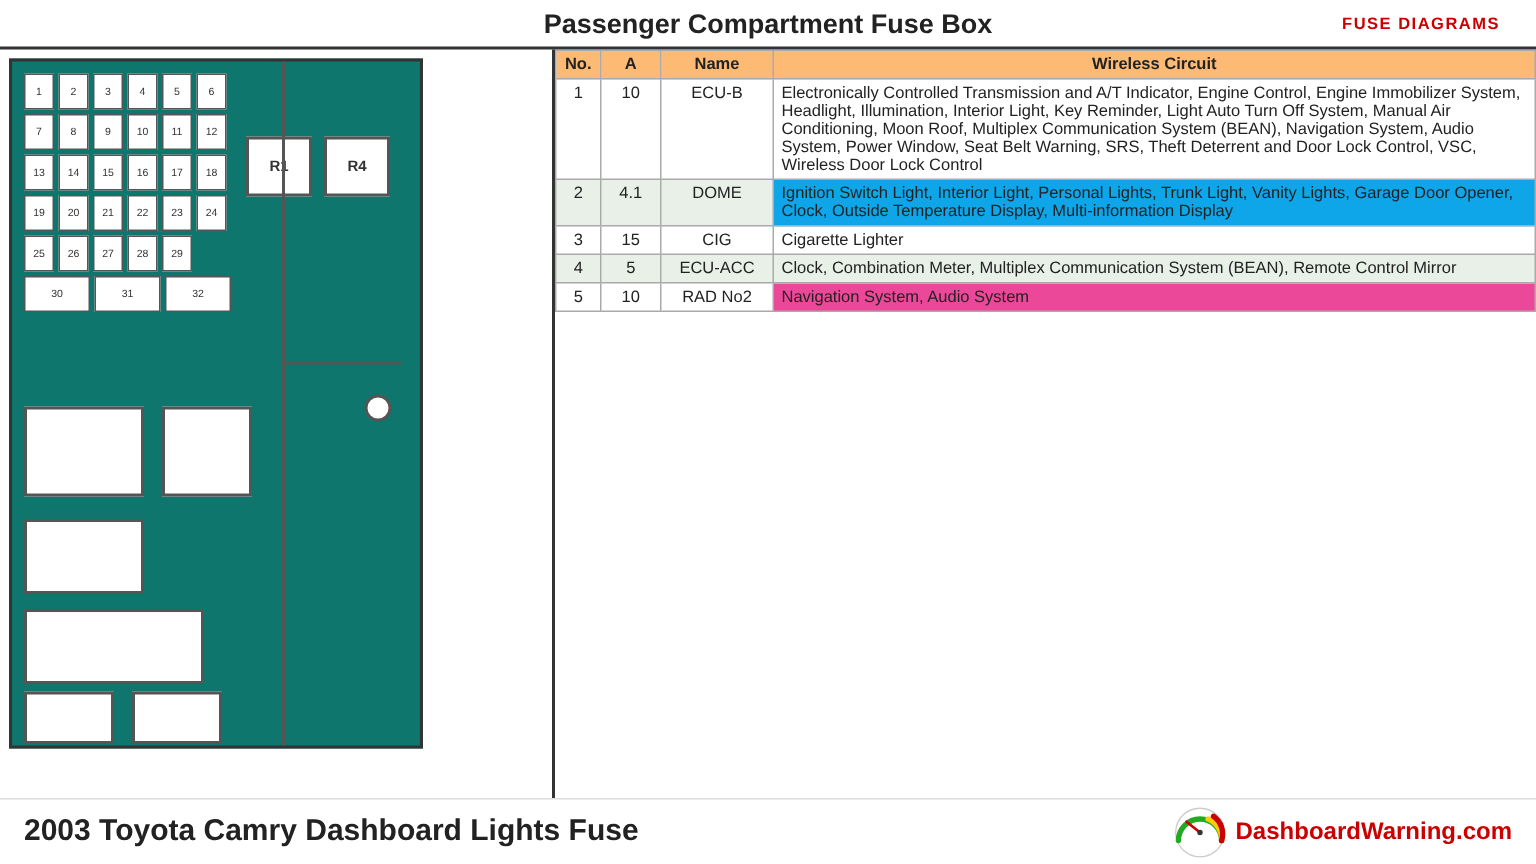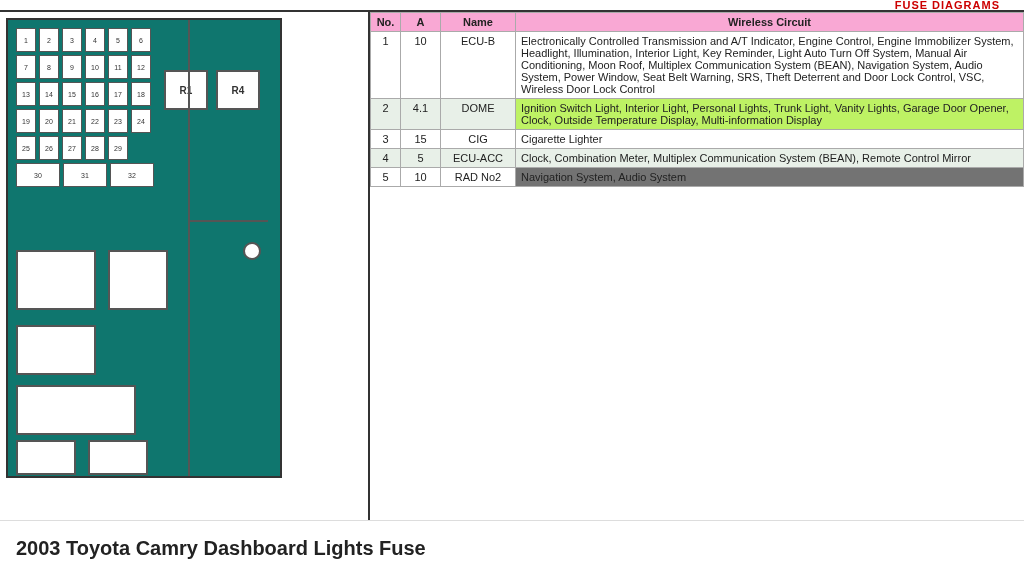--- a/index.html
+++ b/index.html
@@ -120,21 +120,21 @@
       border-collapse: collapse;
       font-size: 11px;
     }
     .fuse-table th, .fuse-table td {
       border: 1px solid #aaa;
       padding: 3px 5px;
       vertical-align: top;
       color: #222;
     }
     .fuse-table th {
-      background: #f9a8d4;
+      background: #fdba74;
       font-weight: bold;
       text-align: center;
       font-size: 11px;
       margin-left: 28px;
     }
     .fuse-table td.center {
       text-align: center;
     }
     .fuse-table tr:nth-child(even) td {
       background: #f0f4f0;
@@ -148,21 +148,21 @@
     .col-amp { width: 40px; }
     .col-name { width: 75px; }
     .col-desc { width: auto; }
 
     
     .footer {
       position: absolute;
       bottom: 0;
       left: 0;
       right: 0;
-      height: 56px;
+      height: 44px;
       background: #fff;
       border-top: 1px solid #ddd;
       display: flex;
       align-items: center;
       justify-content: space-between;
       padding: 4px 16px;
     }
     .footer-title {
       font-size: 20px;
       font-weight: bold;
@@ -212,20 +212,21 @@
     .large-box {
       position: absolute;
       border: 2px solid #555;
       background: #fff;
     }
   </style>
 </head>
 <body>
 
 <div class="header">
+  <span>Passenger Compartment Fuse Box</span>
   <div class="brand-logo">FUSE DIAGRAMS</div>
 </div>
 
 <div class="main-content">
 
   <div class="diagram-area">
     <div class="fuse-diagram">
 
       <div class="fuse-grid">
 
@@ -316,41 +317,57 @@
       <tr>
       <td class="center" style="background:#ffffff">1</td>
       <td class="center" style="background:#ffffff">10</td>
       <td class="center" style="background:#ffffff">ECU-B</td>
       <td style="background:#ffffff">Electronically Controlled Transmission and A/T Indicator, Engine Control, Engine Immobilizer System, Headlight, Illumination, Interior Light, Key Reminder, Light Auto Turn Off System, Manual Air Conditioning, Moon Roof, Multiplex Communication System (BEAN), Navigation System, Audio System, Power Window, Seat Belt Warning, SRS, Theft Deterrent and Door Lock Control, VSC, Wireless Door Lock Control</td>
     </tr>
           <tr>
       <td class="center" style="background:#e8f0e8">2</td>
       <td class="center" style="background:#e8f0e8">4.1</td>
       <td class="center" style="background:#e8f0e8">DOME</td>
-      <td style="background:#bef264">Ignition Switch Light, Interior Light, Personal Lights, Trunk Light, Vanity Lights, Garage Door Opener, Clock, Outside Temperature Display, Multi-information Display</td>
+      <td style="background:#0ea5e9">Ignition Switch Light, Interior Light, Personal Lights, Trunk Light, Vanity Lights, Garage Door Opener, Clock, Outside Temperature Display, Multi-information Display</td>
     </tr>
           <tr>
       <td class="center" style="background:#ffffff">3</td>
       <td class="center" style="background:#ffffff">15</td>
       <td class="center" style="background:#ffffff">CIG</td>
       <td style="background:#ffffff">Cigarette Lighter</td>
     </tr>
           <tr>
       <td class="center" style="background:#e8f0e8">4</td>
       <td class="center" style="background:#e8f0e8">5</td>
       <td class="center" style="background:#e8f0e8">ECU-ACC</td>
       <td style="background:#e8f0e8">Clock, Combination Meter, Multiplex Communication System (BEAN), Remote Control Mirror</td>
     </tr>
           <tr>
       <td class="center" style="background:#ffffff">5</td>
       <td class="center" style="background:#ffffff">10</td>
       <td class="center" style="background:#ffffff">RAD No2</td>
-      <td style="background:#737373">Navigation System, Audio System</td>
+      <td style="background:#ec4899">Navigation System, Audio System</td>
     </tr>
         </tbody>
     </table>
   </div>
 
 </div>
 
 <div class="footer">
   <div class="footer-title">2003 Toyota Camry Dashboard Lights Fuse</div>
+  <div class="footer-brand">
+
+    <svg class="gauge-icon" viewBox="0 0 40 40">
+      <circle cx="20" cy="20" r="18" fill="white" stroke="#ccc" stroke-width="1"></circle>
+
+      <path d="M 4 26 A 16 16 0 0 1 36 26" fill="none" stroke="#22aa22" stroke-width="4" stroke-linecap="round"></path>
+      <path d="M 26 10 A 16 16 0 0 1 36 26" fill="none" stroke="#ffcc00" stroke-width="4" stroke-linecap="round"></path>
+      <path d="M 30 8 A 16 16 0 0 1 36 26" fill="none" stroke="#cc0000" stroke-width="4" stroke-linecap="round"></path>
+
+      <line x1="20" y1="20" x2="10" y2="12" stroke="#cc0000" stroke-width="2" stroke-linecap="round"></line>
+      <circle cx="20" cy="20" r="2" fill="#333"></circle>
+    </svg>
+    <div class="footer-brand-text">
+      <span>DashboardWarning</span><span style="color:#cc0000;">.com</span>
+    </div>
+  </div>
 </div>
 
 </body></html>

